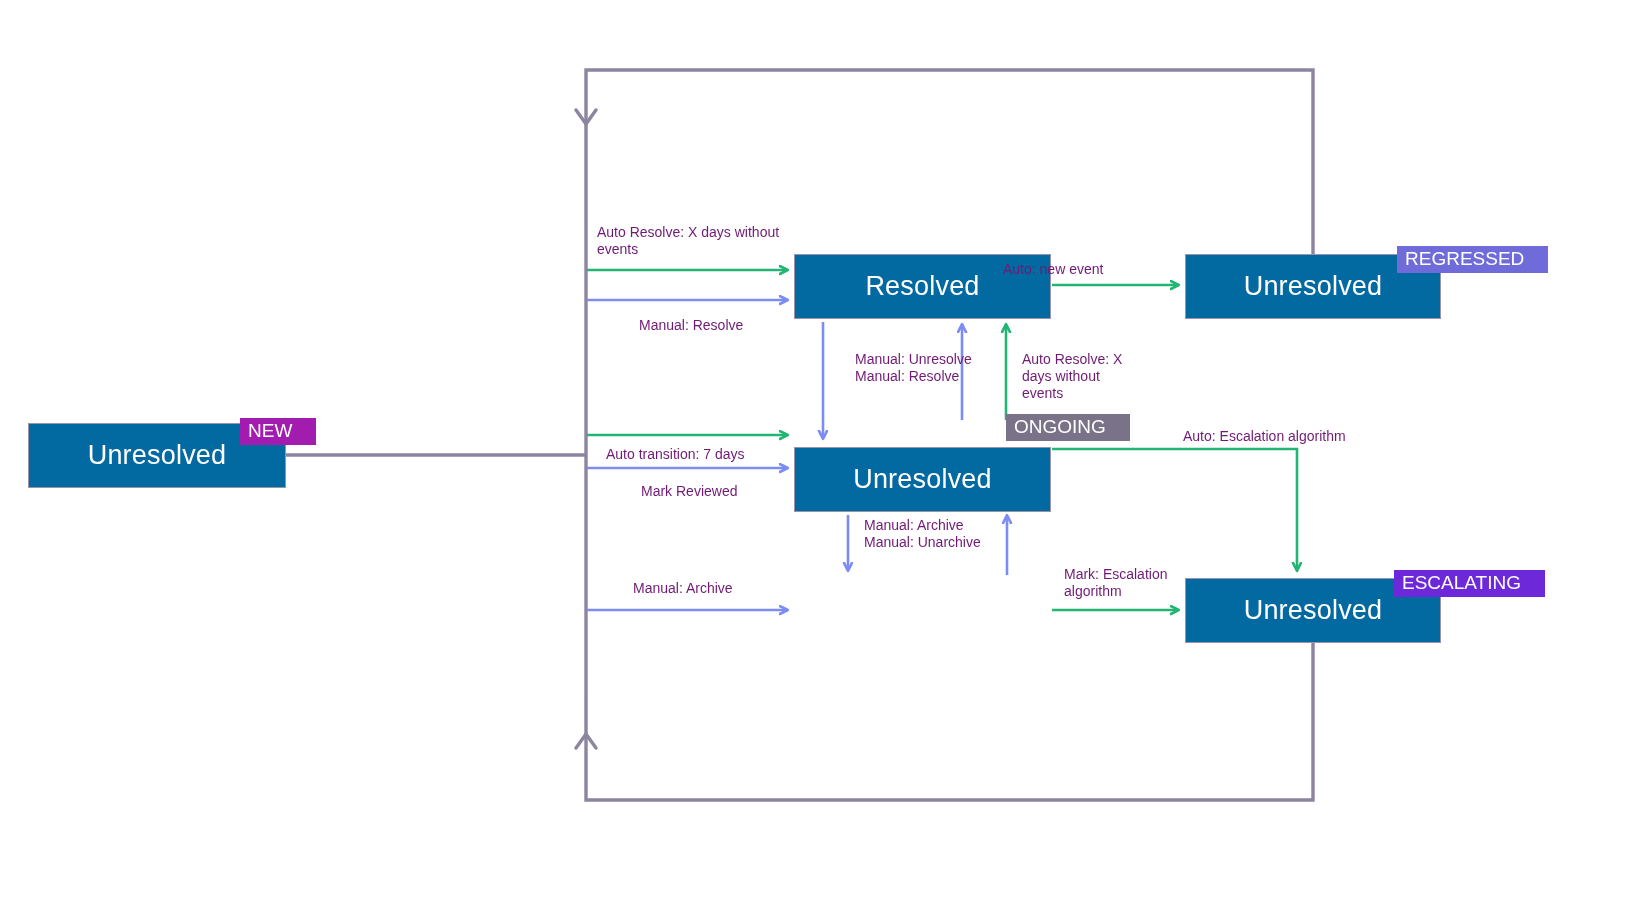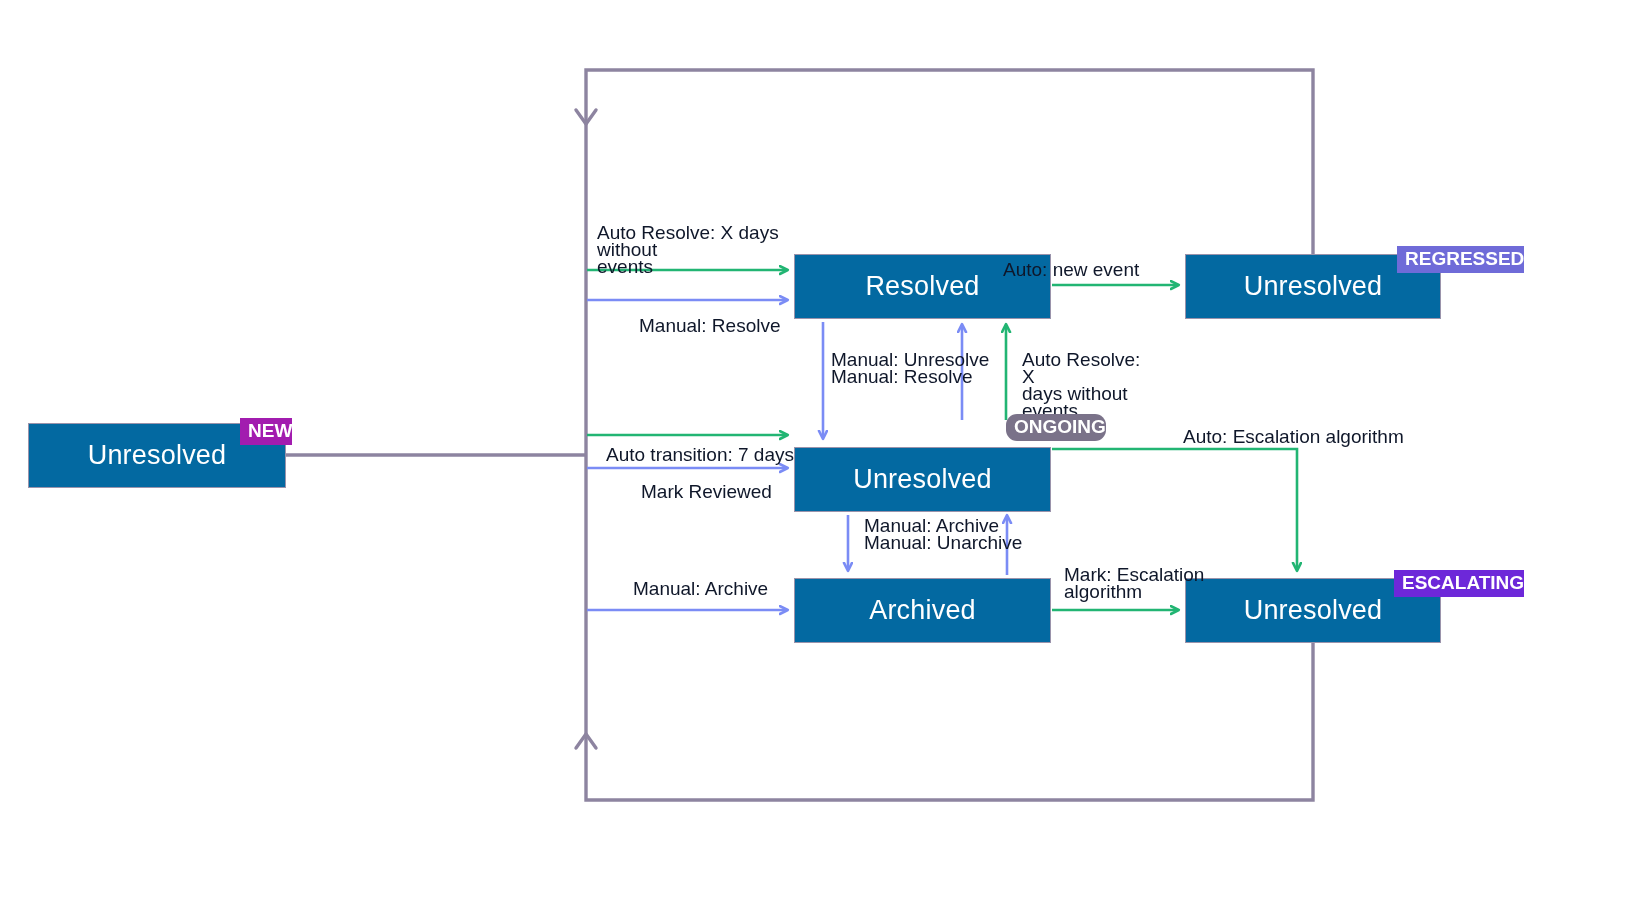--- a/index.html
+++ b/index.html
@@ -35,31 +35,30 @@
     justify-content: center;
     color: #ffffff;
     font-size: 27px;
     letter-spacing: 0.2px;
     z-index: 3;
   }
   .badge {
     position: absolute;
     color: #ffffff;
     font-size: 19px;
-    padding: 3px 0 4px 8px;
+    padding: 3px 24px 4px 8px;
     box-sizing: border-box;
     line-height: 1.05;
     white-space: nowrap;
     z-index: 5;
-    font-weight: bold;
   }
   .edge-label {
     position: absolute;
-    color: #0f172a;
-    font-size: 19px;
+    color: #701a75;
+    font-size: 14px;
     line-height: 17px;
     white-space: pre-line;
     z-index: 4;
   }
 </style>
 </head>
 <body>
 
 <div id="canvas">
 
@@ -121,52 +120,49 @@
   </div>
 
   <div class="state-box" style="left:1185px; top:254px; width:256px; height:65px;">
     <span>Unresolved</span>
   </div>
 
   <div class="state-box" style="left:794px; top:447px; width:257px; height:65px;">
     <span>Unresolved</span>
   </div>
 
-  <div class="state-box" style="left:794px; top:578px; width:257px; height:65px;">
-    <span>Archived</span>
-  </div>
 
   <div class="state-box" style="left:1185px; top:578px; width:256px; height:65px;">
     <span>Unresolved</span>
   </div>
 
   <div class="badge" style="left:240px; top:418px; background:#a21caf;">
     <span>NEW</span>
   </div>
 
   <div class="badge" style="left:1397px; top:246px; background:#6f6bd8;">
     <span>REGRESSED</span>
   </div>
 
-  <div class="badge" style="left:1006px; top:414px; background:#7a7289;border-radius:11px;">
+  <div class="badge" style="left:1006px; top:414px; background:#7a7289;">
     <span>ONGOING</span>
   </div>
 
   <div class="badge" style="left:1394px; top:570px; background:#6d28d9;">
     <span>ESCALATING</span>
   </div>
 
   <div class="edge-label" style="left:597px; top:224px; width:230px;">Auto Resolve: X days without
 events</div>
 
   <div class="edge-label" style="left:639px; top:317px; width:200px;">Manual: Resolve</div>
 
   <div class="edge-label" style="left:1003px; top:261px; width:160px;">Auto: new event</div>
 
-  <div class="edge-label" style="left:831px; top:351px; width:190px;">Manual: Unresolve
+  <div class="edge-label" style="left:855px; top:351px; width:190px;">Manual: Unresolve
 Manual: Resolve</div>
 
   <div class="edge-label" style="left:1022px; top:351px; width:132px;">Auto Resolve: X
 days without
 events</div>
 
   <div class="edge-label" style="left:606px; top:410px; width:230px;margin-top:36px;">Auto transition: 7 days</div>
 
   <div class="edge-label" style="left:641px; top:483px; width:200px;">Mark Reviewed</div>
 

